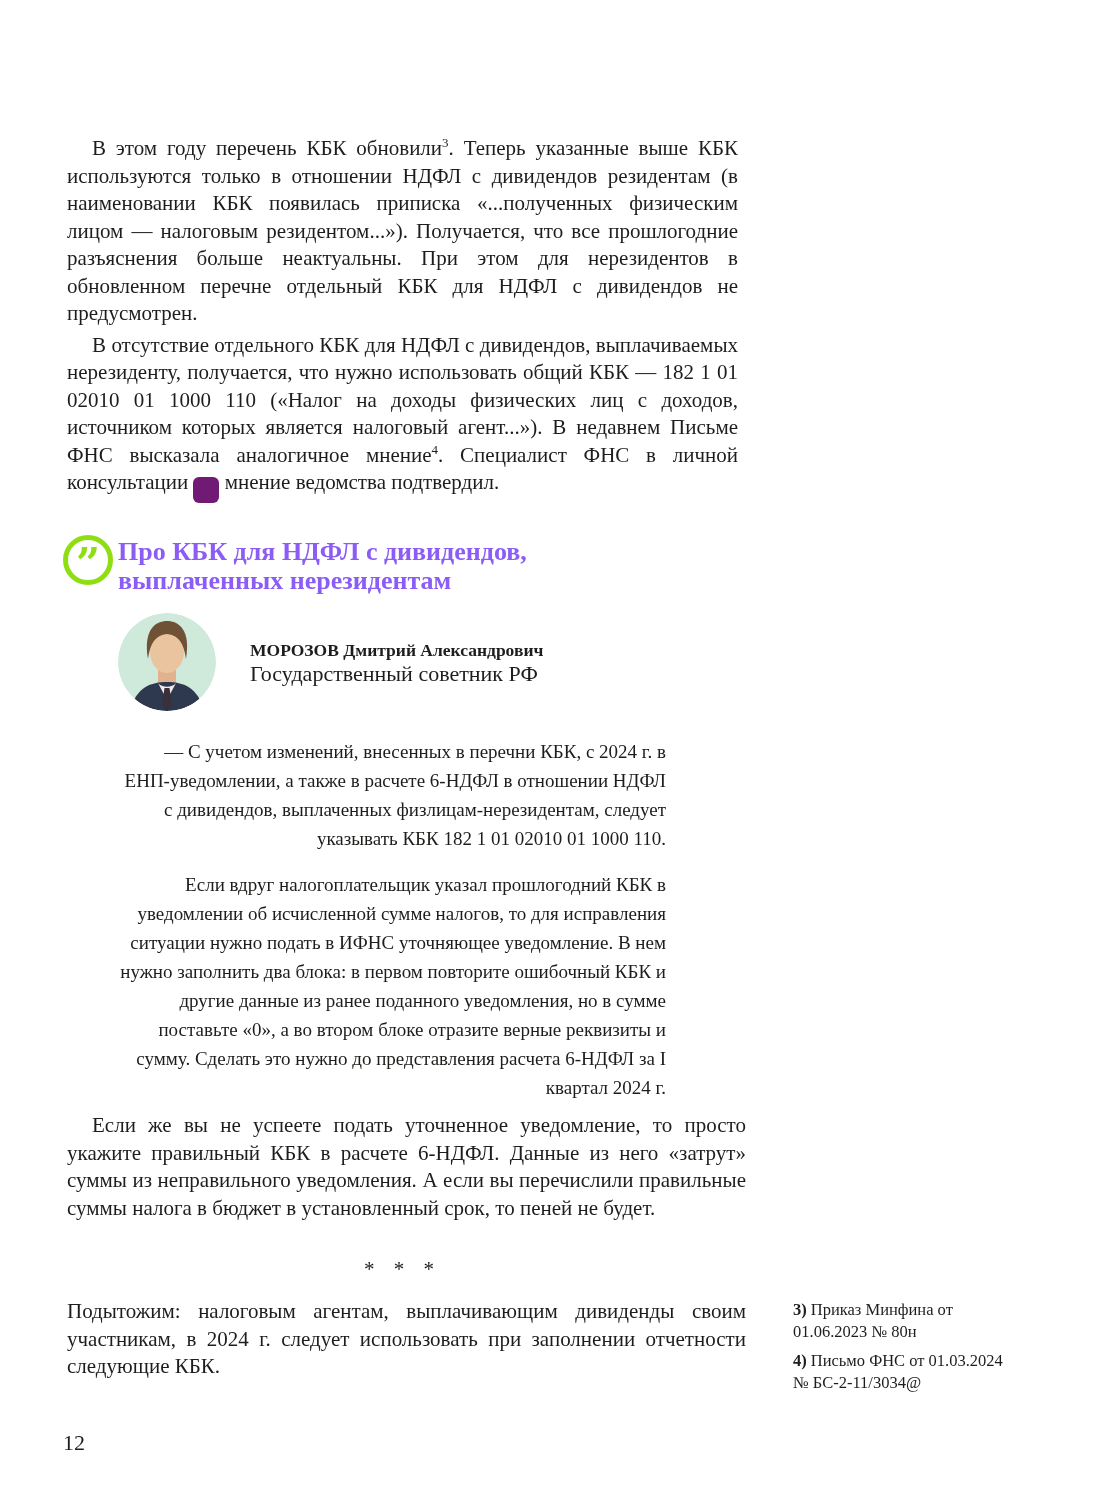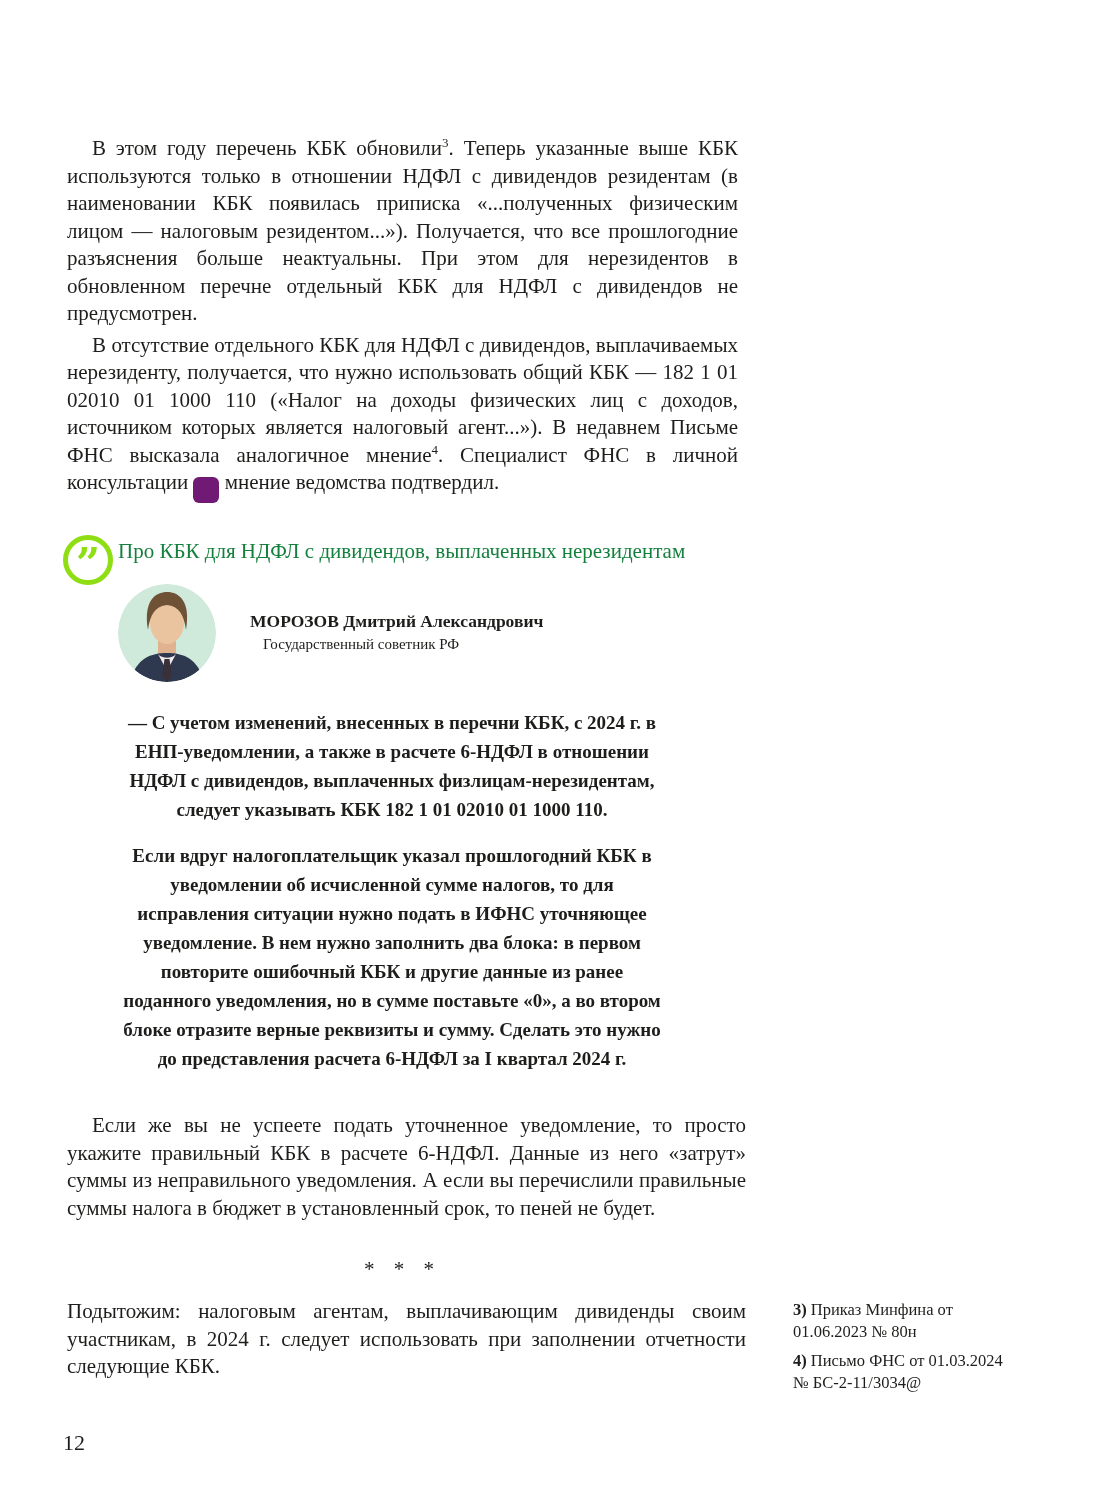--- a/index.html
+++ b/index.html
@@ -30,28 +30,28 @@
     position:absolute; left:0; top:2px; width:50px; height:50px; box-sizing:border-box;
     border:5px solid #8fdd13; border-radius:50%; background:#ffffff; overflow:hidden;
   }
   .quote-icon span {
     display:block; font-family:"DejaVu Serif", serif; font-weight:bold; font-size:42px;
     color:#8fdd13; text-align:center; line-height:44px; margin-top:2px;
   }
   .quote-content { margin-left:55px; }
   h2.quote-heading {
     margin:0; padding-top:4px; width:580px;
-    font-size:21px; line-height:29px; font-weight:normal; color:#15803d;
+    font-size:26px; line-height:29px; font-weight:bold; color:#8b5cf6;
   }
   .expert-card { display:flex; align-items:center; margin-top:18px; }
   .avatar { width:98px; height:98px; flex:none; border-radius:50%; overflow:hidden; }
   .expert-meta { margin-left:34px; }
   .expert-name { font-weight:bold; font-size:17.5px; line-height:23px;text-align:right; }
-  .expert-title { font-size:15px; line-height:23px;margin-left:13px; }
-  p.quote-text { margin:26px 3px 0 0; width:548px; font-size:19px; line-height:29px; text-align:center;font-weight:bold; }
+  .expert-title { font-size:22px; line-height:23px; }
+  p.quote-text { margin:26px 3px 0 0; width:548px; font-size:19px; line-height:29px; text-align:right; }
   p.quote-text + p.quote-text { margin-top:17px; }
 
   
   .closing-para { position:absolute; left:0; top:977px; width:679px; }
   .stars { position:absolute; left:0; top:1126px; width:679px; text-align:center;
            font-size:21px; letter-spacing:7px; }
   .summary-para { position:absolute; left:0; top:1163px; width:679px; }
 
   
   .footnotes { position:absolute; left:793px; top:1299px; width:212px;

